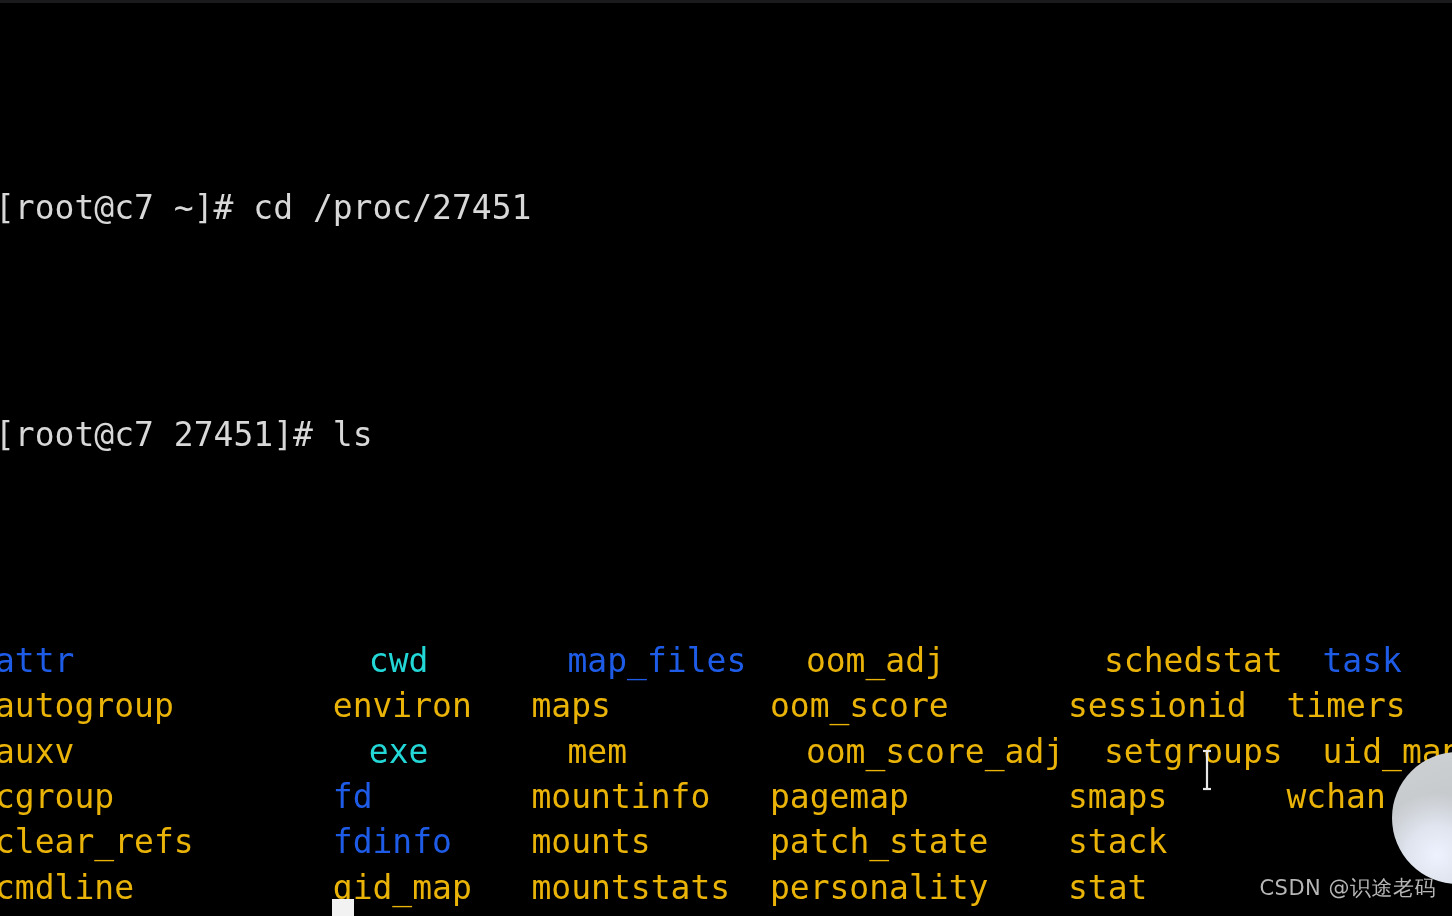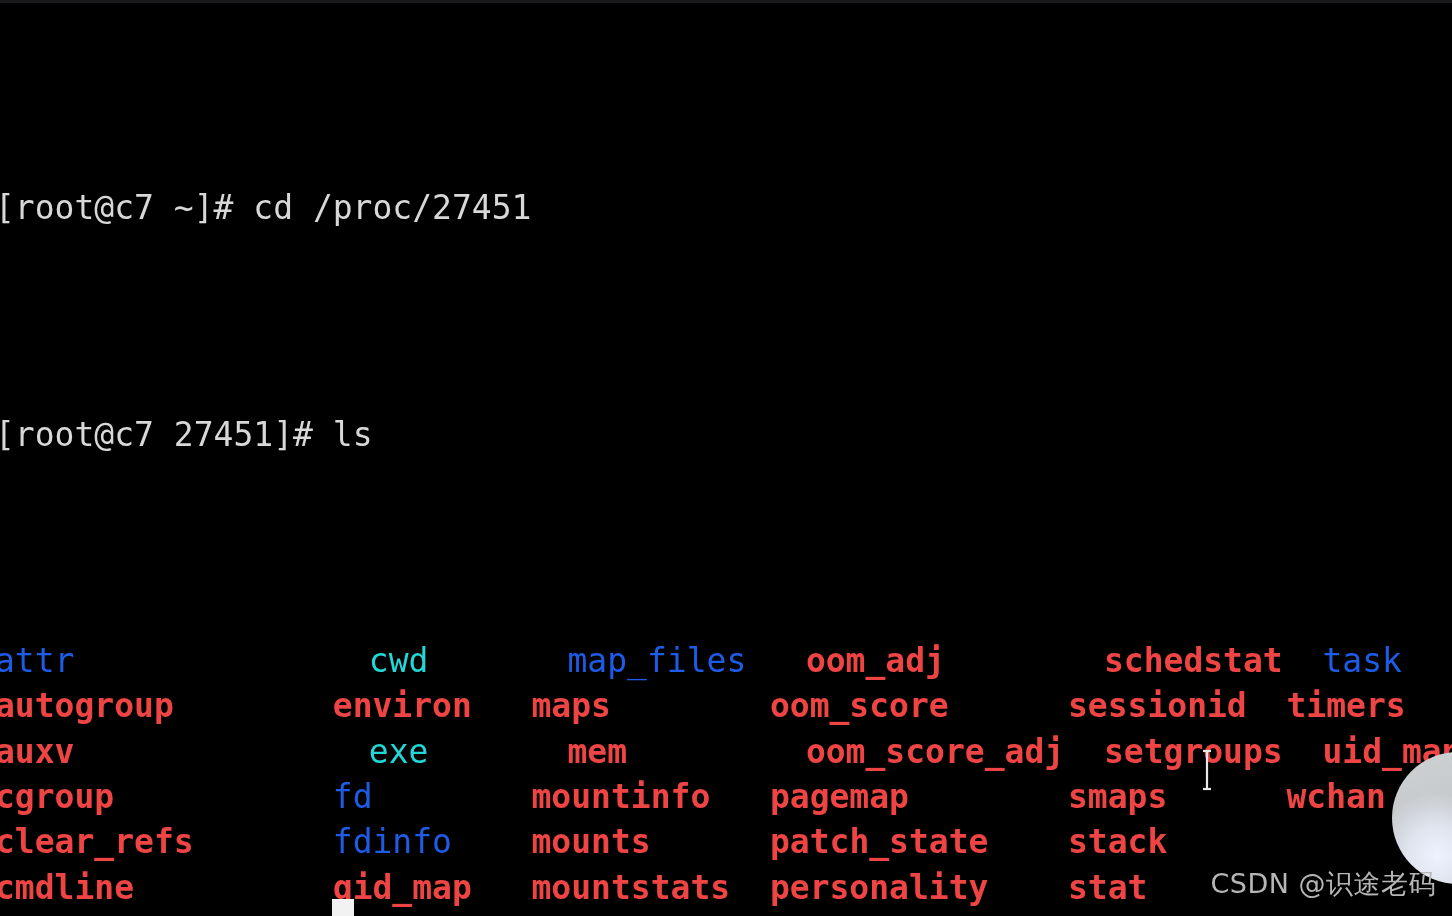--- a/index.html
+++ b/index.html
@@ -36,21 +36,21 @@
     color: #d8d8d8;
     -webkit-font-smoothing: antialiased;
   }
 
   .line {
     height: 45.3px;
     white-space: pre;
   }
 
   
-  .c-white   { color: #ef4444; font-weight: bold; }
+  .c-white   { color: #eab308; }
   .c-blue    { color: #1e5ce8; }
   .c-cyan    { color: #23d7d7; margin-left: 36px; }
 
   
   #block-cursor {
     position: absolute;
     left: 332px;
     top: 899px;
     width: 22px;
     height: 17px;
@@ -76,21 +76,21 @@
     background:
       radial-gradient(circle at 34% 78%, #eef2ff 0%, #dfe4ee 22%, rgba(223,228,238,0) 46%),
       linear-gradient(160deg, #cfd2d4 0%, #c3c6c9 55%, #b9bcbf 100%);
   }
 
   #watermark {
     position: absolute;
     right: 16px;
     bottom: 14px;
     font-family: "DejaVu Sans", sans-serif;
-    font-size: 27px;
+    font-size: 21px;
     color: #b6b6b6;
     letter-spacing: 0.5px;
     white-space: nowrap;
   }
 
   
   #top-edge {
     position: absolute;
     left: 0; top: 0;
     width: 1452px;

